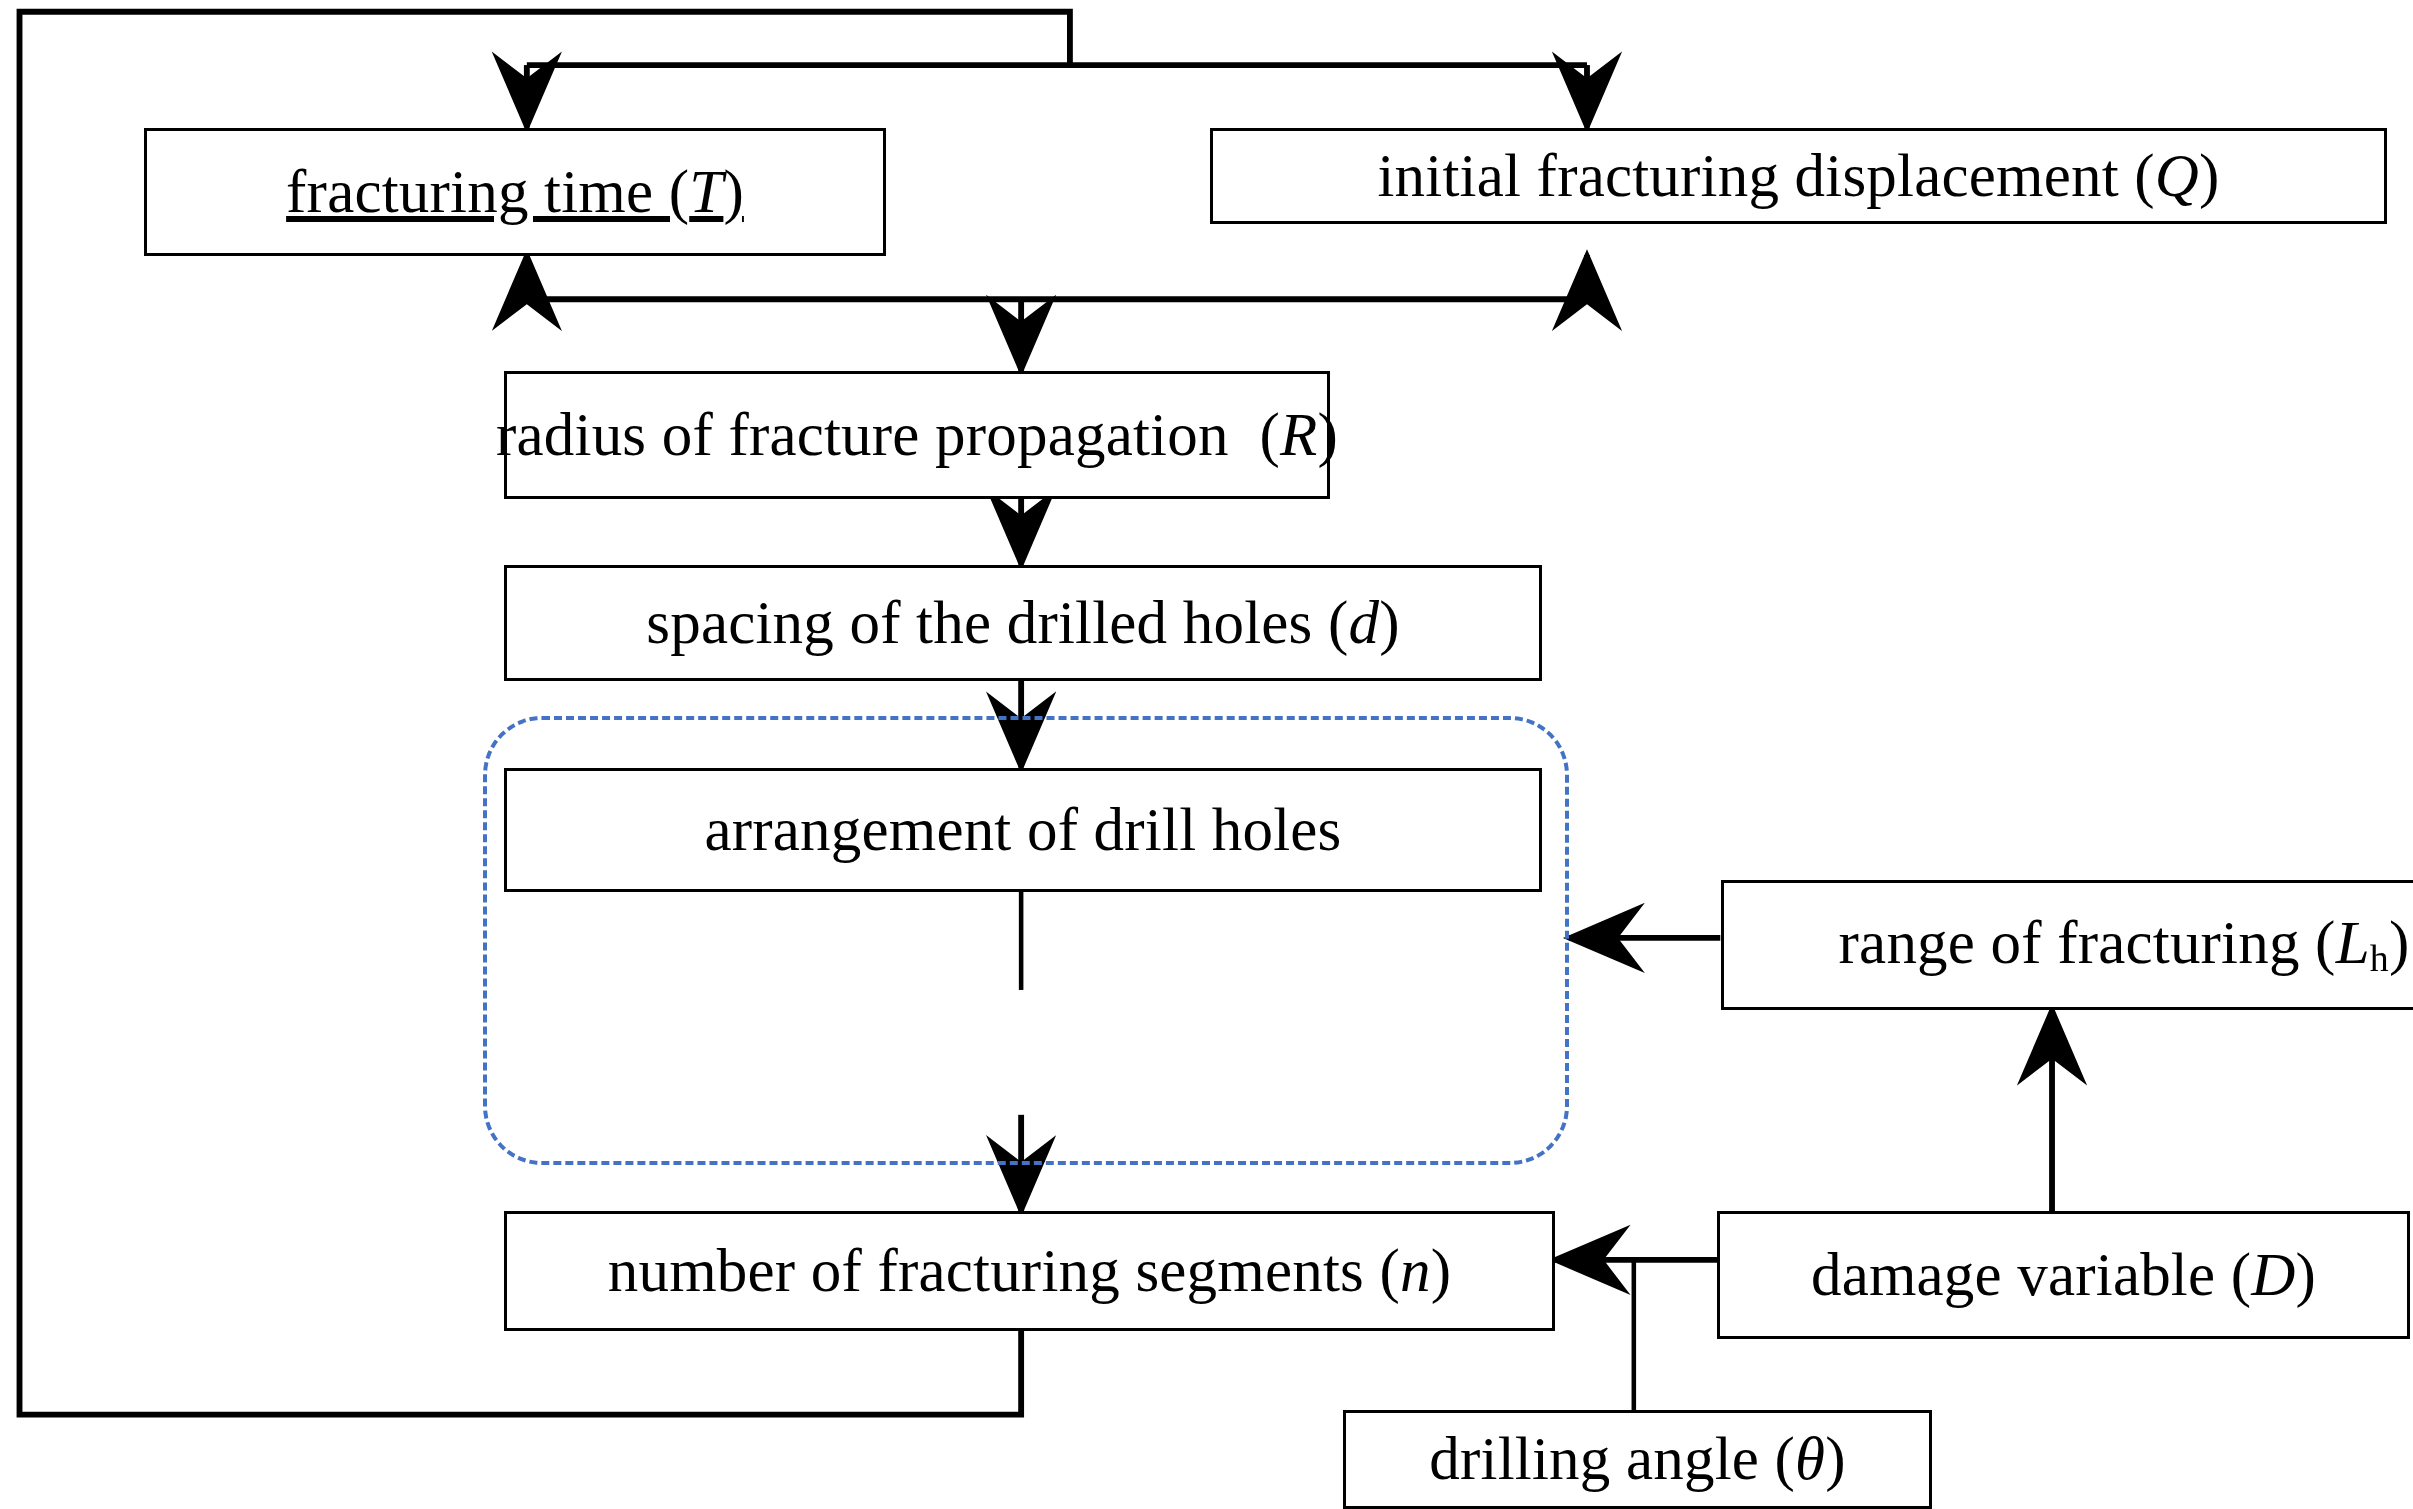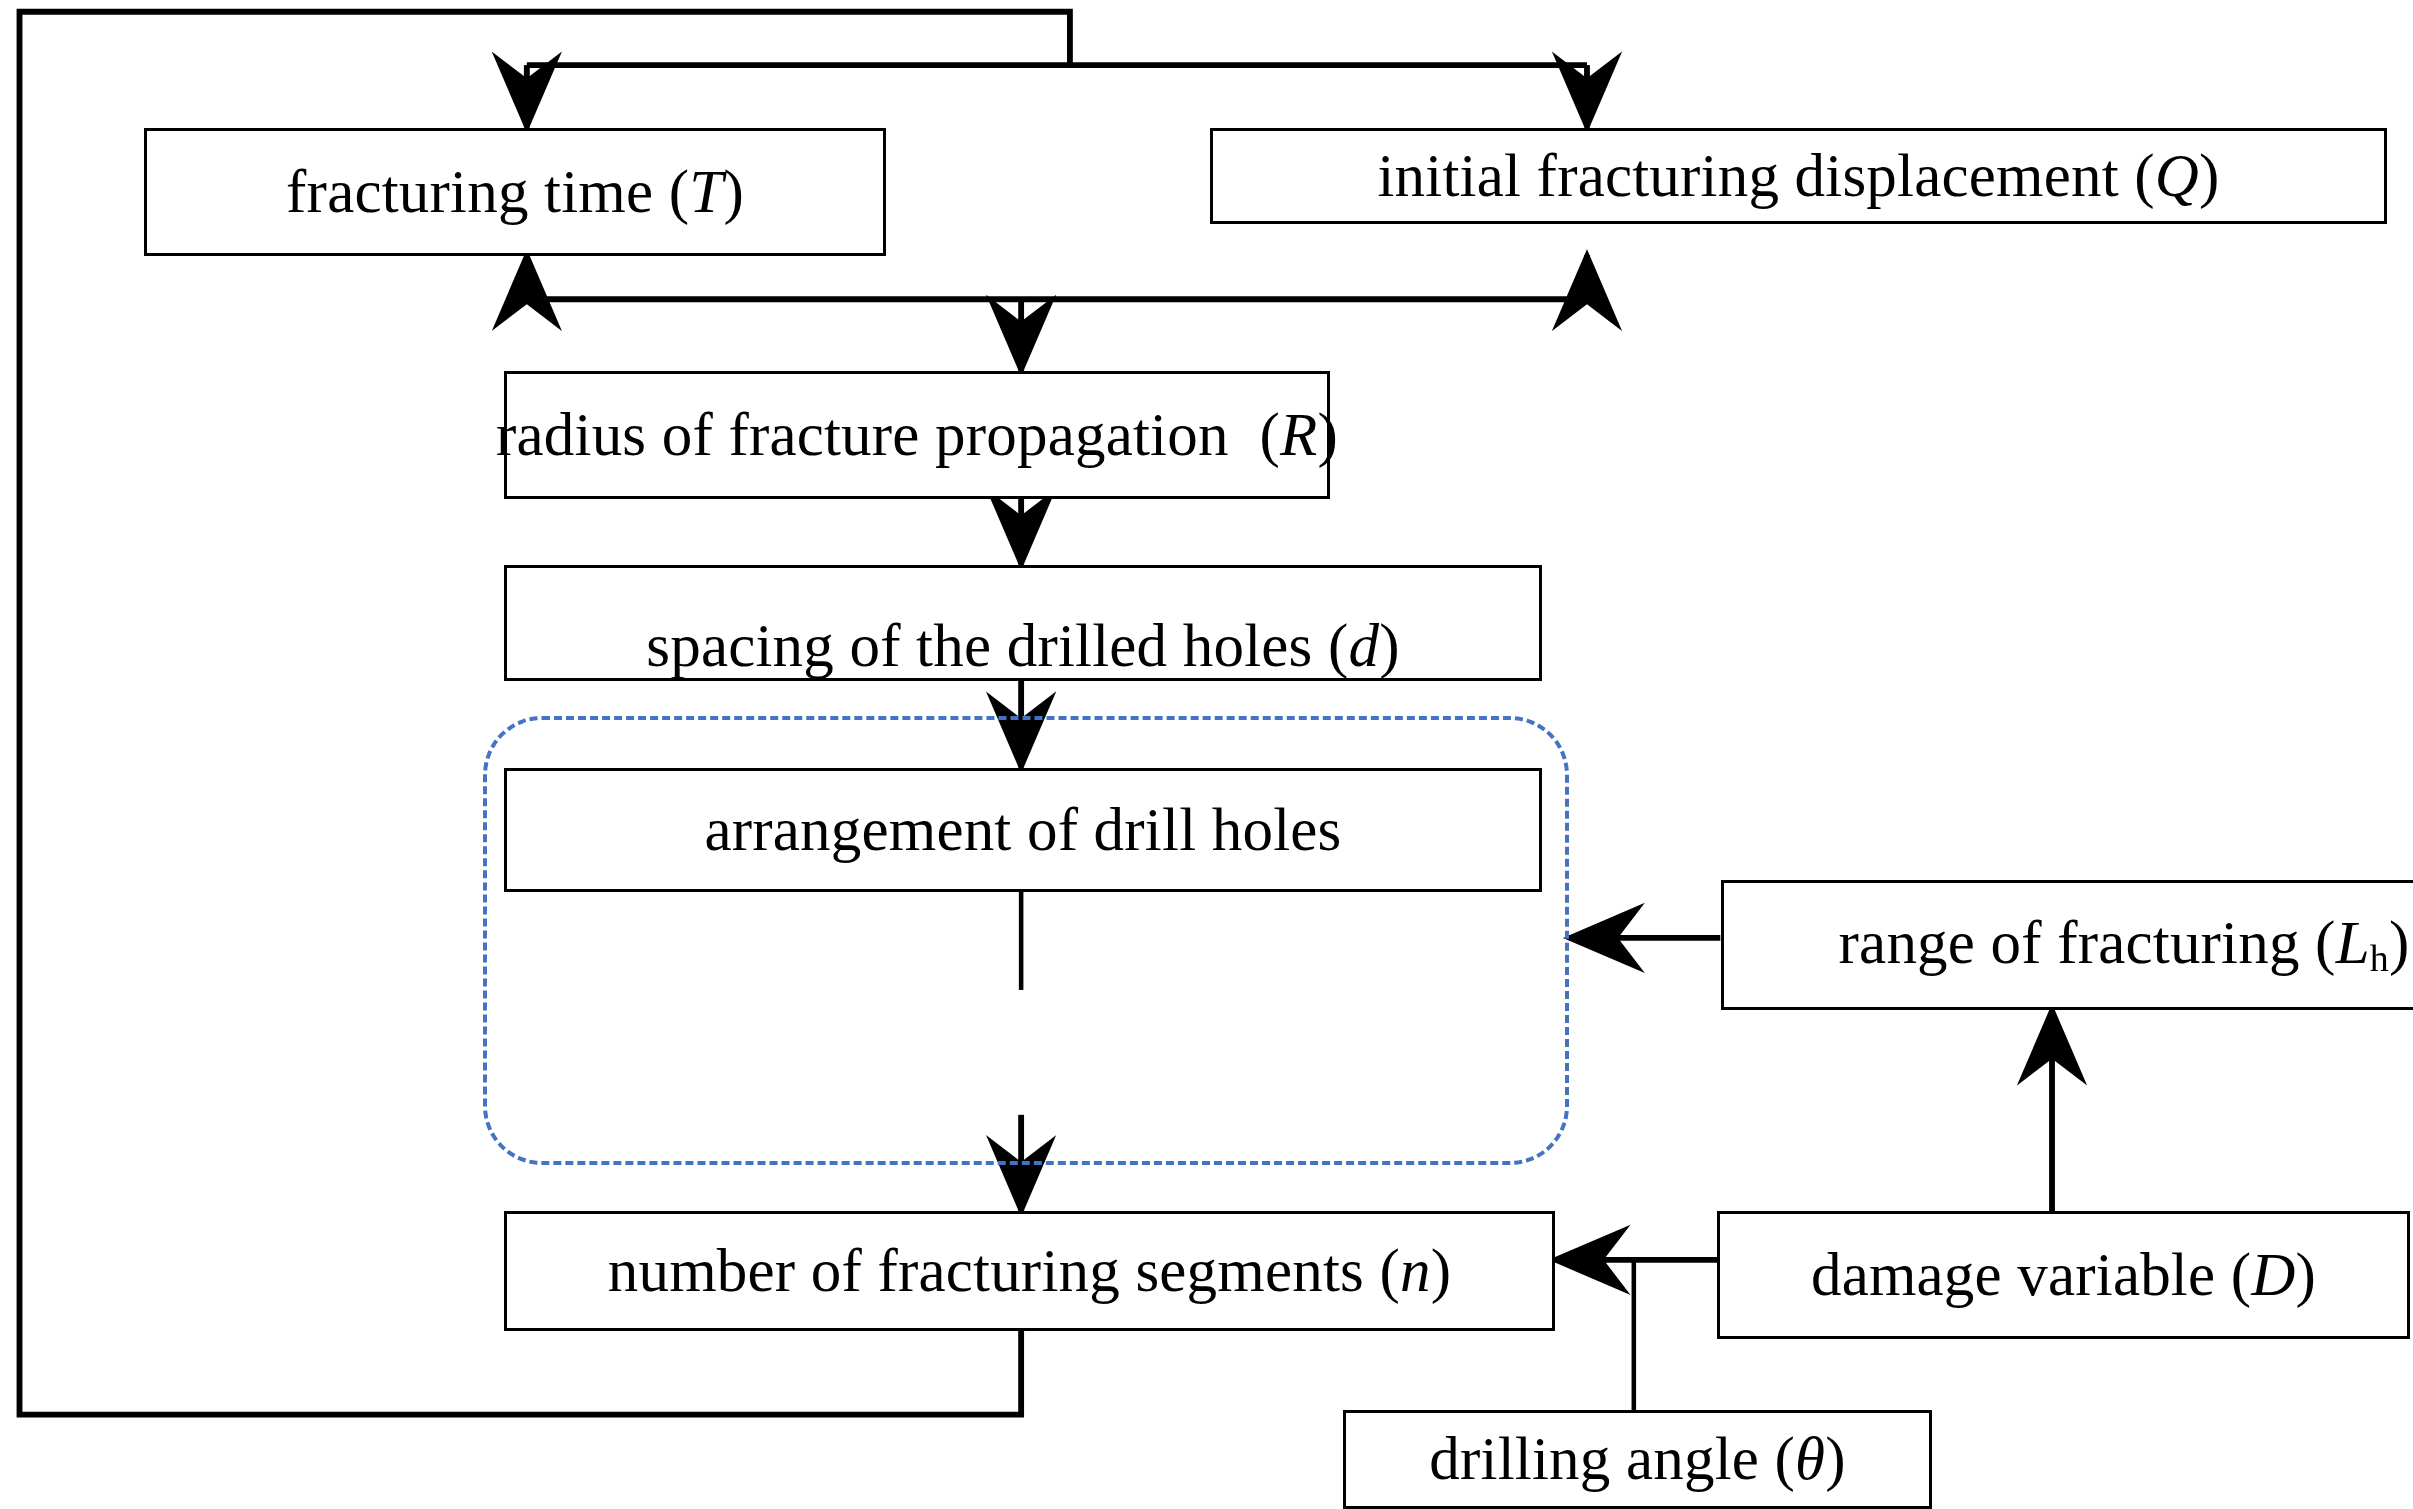--- a/index.html
+++ b/index.html
@@ -96,33 +96,33 @@
 
       <path d="M2640,1937 L2390,1937" marker-end="url(#ah)"></path>
 
       <path stroke-width="7" d="M2512,2168 L2512,1937"></path>
 
     </g>
   </svg>
 
   <div class="group-dash" style="left: 483px; top: 716px; width: 1086px; height: 449px; border-color: rgb(68, 114, 196);"></div>
 
-  <div class="node" style="left:144px; top:128px; width:742px; height:128px;">
+  <div class="node" style="left:144px; top:128px; width:742px; height:128px;text-decoration:underline;">
     <span class="lbl">fracturing time (<i>T</i>)</span>
   </div>
 
   <div class="node" style="left:1210px; top:128px; width:1177px; height:96px;align-items:center;">
     <span class="lbl">initial fracturing displacement (<i>Q</i>)</span>
   </div>
 
   <div class="node" style="left:504px; top:371px; width:826px; height:128px;text-align:right;">
     <span class="lbl">radius of fracture propagation&nbsp; (<i>R</i>)</span>
   </div>
 
-  <div class="node" style="left:504px; top:565px; width:1038px; height:116px;align-items:flex-end;">
+  <div class="node" style="left:504px; top:565px; width:1038px; height:116px;">
     <span class="lbl">spacing of the drilled holes (<i>d</i>)</span>
   </div>
 
   <div class="node" style="left:504px; top:768px; width:1038px; height:124px;">
     <span class="lbl">arrangement of drill holes</span>
   </div>
 
 
   <div class="node" style="left:504px; top:1211px; width:1051px; height:120px;">
     <span class="lbl">number of fracturing segments (<i>n</i>)</span>

